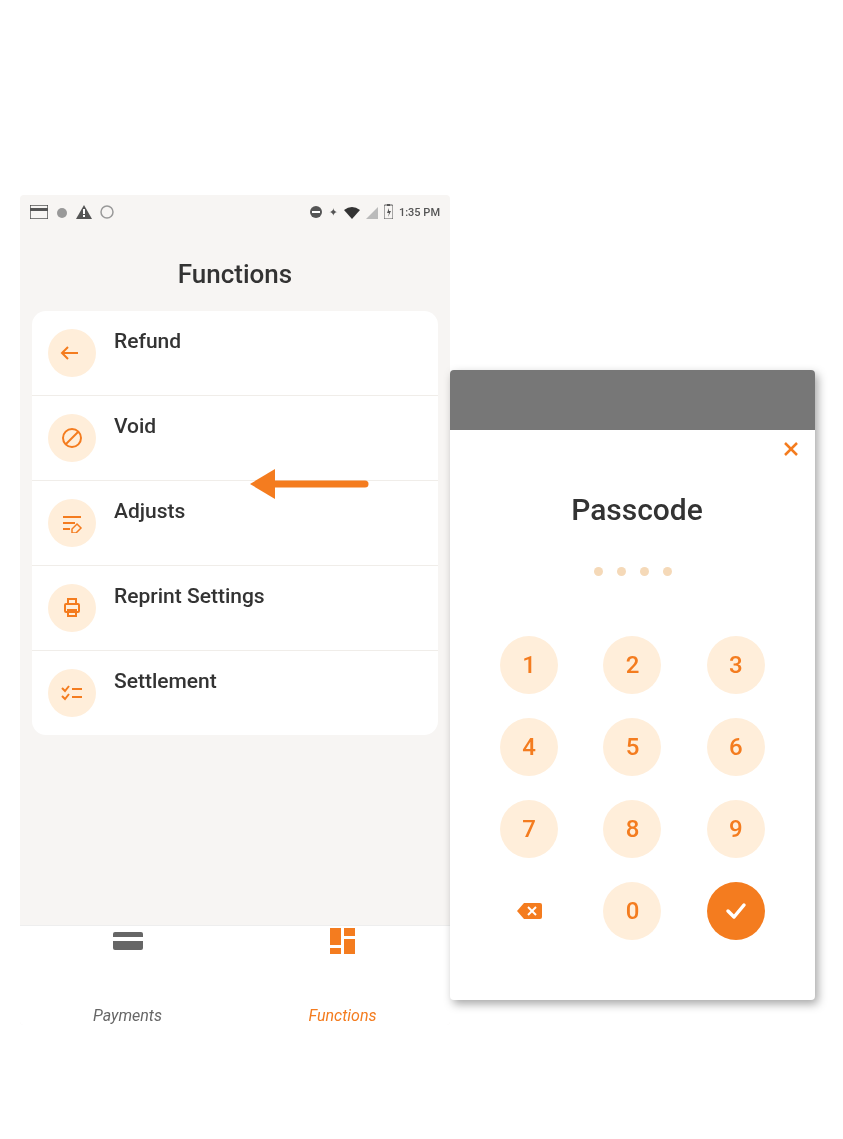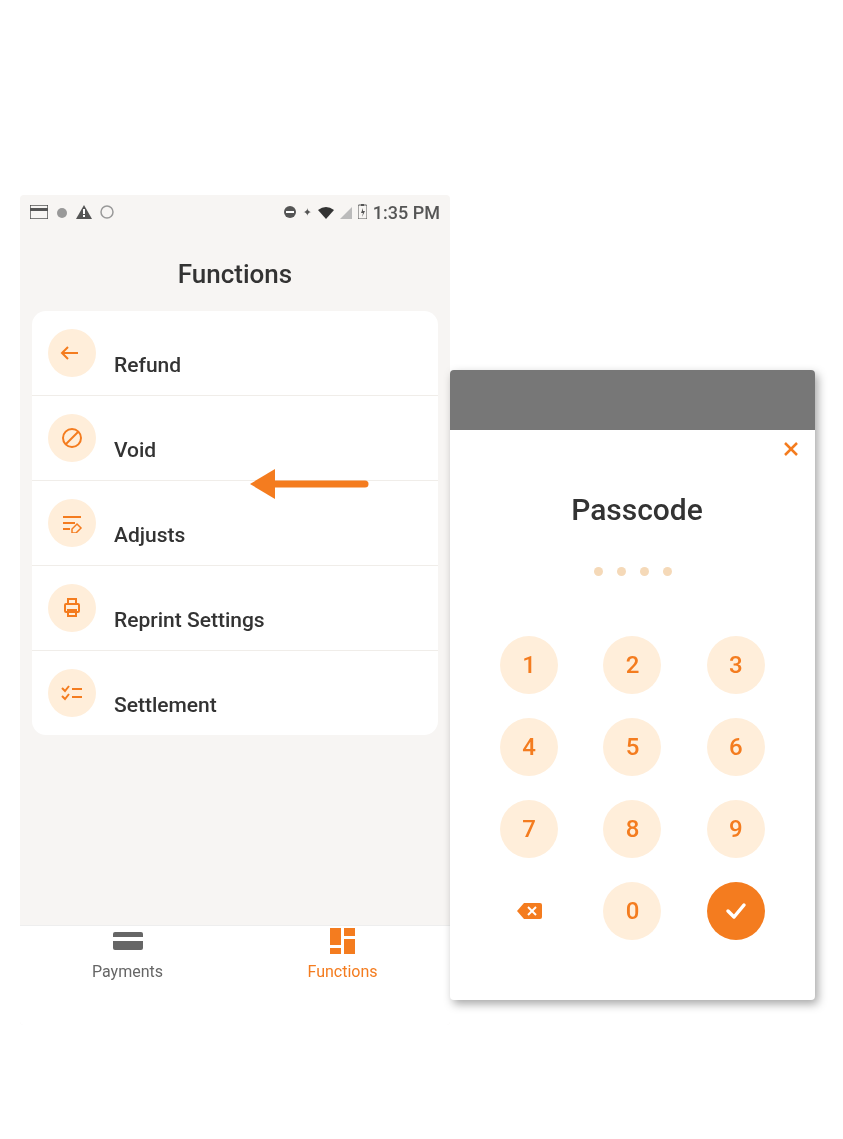--- a/index.html
+++ b/index.html
@@ -39,21 +39,21 @@
       margin: 30px 0 22px;
     }
     .func-list {
       background: #ffffff;
       margin: 0 12px;
       border-radius: 14px;
       overflow: hidden;
     }
     .func-item {
       display: flex;
-      align-items: flex-end;
+      align-items: flex-start;
       padding: 18px 16px;
       border-bottom: 1px solid #f0ede9;
     }
     .func-item:last-child { border-bottom: none; }
     .func-icon {
       width: 48px;
       height: 48px;
       border-radius: 50%;
       background: #ffeeda;
       display: flex;
@@ -75,24 +75,25 @@
       height: 100px;
       background: #ffffff;
       display: flex;
       border-top: 1px solid #eee;
     }
     .nav-item {
       flex: 1;
       display: flex;
       flex-direction: column;
       align-items: center;
-      justify-content: flex-start;
-      gap: 6px;
+      justify-content: space-between;
+      gap: 0;
       color: #666;
       font-size: 16px;
+      font-style: italic;
     }
     .nav-item.active { color: #f47c1f; }
     .nav-icon { width: 34px; height: 30px; display:flex; align-items:center; justify-content:center; }
     .arrow {
       position: absolute;
       left: 245px;
       top: 459px;
       color: #f47c1f;
     }
     .phone-right {
@@ -195,21 +196,21 @@
             <path d="M8 12 L0 3 Q8 -3 16 3 Z" fill="#333"></path>
           </svg></span>
       <span><svg width="12" height="12" viewBox="0 0 12 12">
             <path d="M0 12 L12 0 L12 12 Z" fill="#bbb"></path>
           </svg></span>
       <span><svg width="9" height="15" viewBox="0 0 9 15">
             <rect x="0" y="1" width="9" height="14" rx="1" fill="none" stroke="#555"></rect>
             <rect x="3" y="0" width="3" height="2" fill="#555"></rect>
             <path d="M5 4 L3 9 L5 9 L4 13 L7 7 L5 7 Z" fill="#555"></path>
           </svg></span>
-      <span style="font-size:18px; font-weight:500;">1:35 PM</span>
+      <span style="font-size:11px; font-weight:500;">1:35 PM</span>
     </div>
   </div>
 
   <div class="screen-title">Functions</div>
 
   <div class="func-list">
     <div class="func-item">
       <div class="func-icon">
         <svg width="24" height="20" viewBox="0 0 24 20" fill="none" stroke="#f47c1f" stroke-width="2">
             <path d="M8 4 L2 10 L8 16 M2 10 L18 10"></path>

